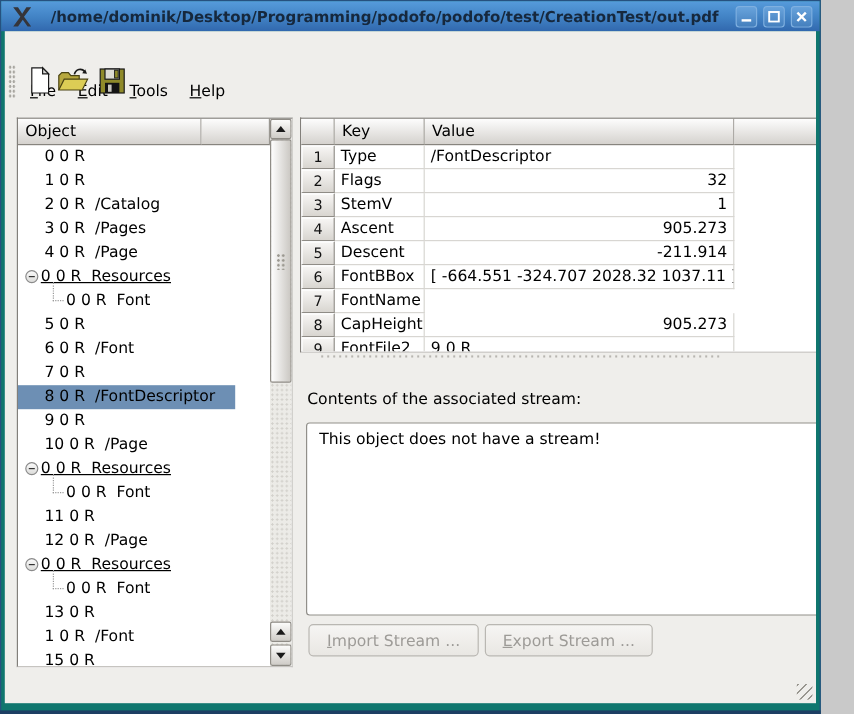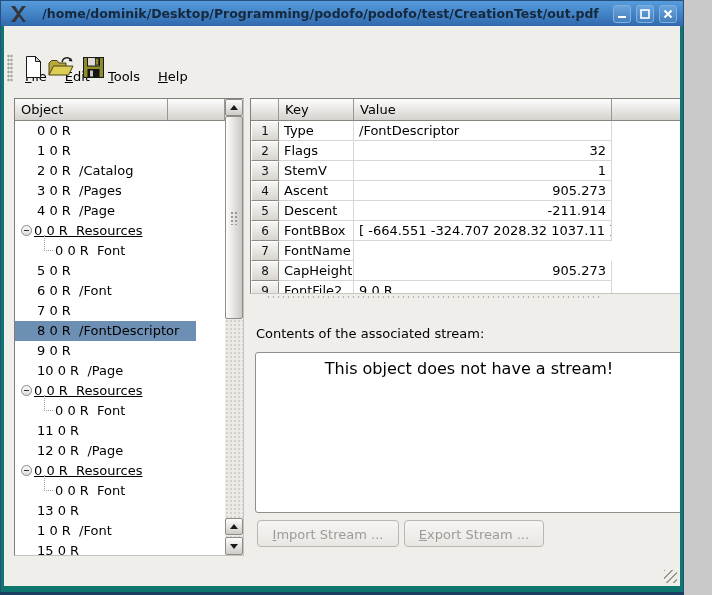--- a/index.html
+++ b/index.html
@@ -89,21 +89,21 @@
   .t-key{width:75px;padding-left:5px;border-right:1px solid #d8d6d2;border-bottom:1px solid #d8d6d2;white-space:nowrap;overflow:hidden;}
   .t-value{width:258px;padding:0 5px;border-right:1px solid #d8d6d2;border-bottom:1px solid #d8d6d2;white-space:nowrap;overflow:hidden;}
   .t-value.right{text-align:right;}
   .t-fill{flex:1;}
 
   
   .split-dots{position:absolute;left:262px;top:269px;width:336px;height:4px;
       background-image:radial-gradient(#b5b3ae 1px,transparent 1.2px);background-size:5px 4px;}
   .stream-label{position:absolute;left:252px;top:279px;font-size:13px;color:#000;margin-top:21px;}
   .stream-box{position:absolute;left:251px;top:326px;width:428px;height:161px;background:#fff;
-              border:1px solid #918f8a;border-radius:3px;padding:6px 10px;font-size:16px;color:#000;overflow:hidden;text-align:center;}
+              border:1px solid #918f8a;border-radius:3px;padding:6px 10px;font-size:13px;color:#000;overflow:hidden;}
   .stream-btn{position:absolute;top:494px;height:27px;border:1px solid #b9b7b2;border-radius:4px;
               background:linear-gradient(#f6f5f3,#e9e7e3);color:#9d9b97;font-size:13px;
               font-family:"DejaVu Sans", sans-serif;text-align:center;line-height:25px;}
   .stream-btn u{text-decoration:underline;}
   .btn-import{left:253px;width:142px;}
   .btn-export{left:400px;width:140px;}
 
   .statusbar{position:absolute;left:0;right:0;bottom:0;height:22px;}
   .resize-grip{position:absolute;right:3px;bottom:3px;width:13px;height:13px;
       background:repeating-linear-gradient(-45deg,transparent 0 2px,#98968f 2px 3px,transparent 3px 5px);}

